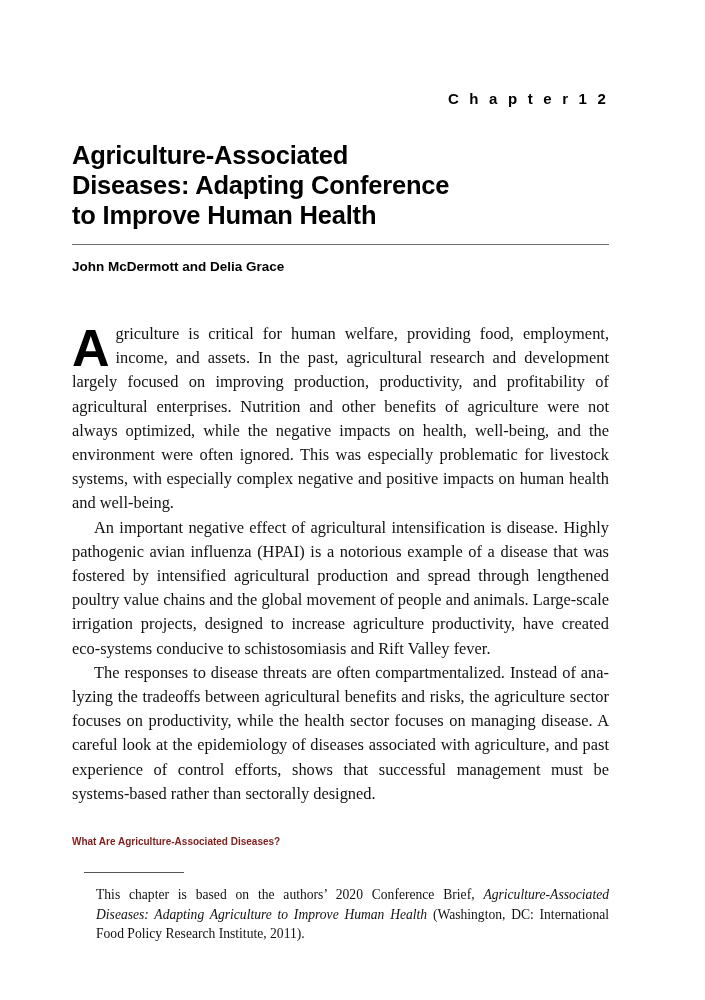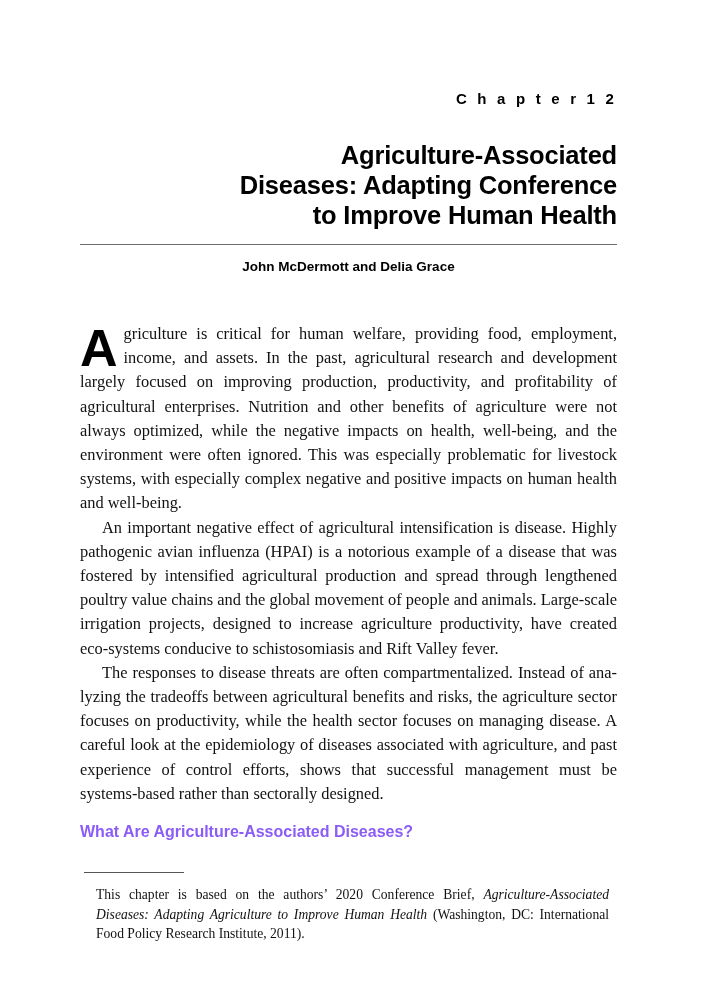--- a/index.html
+++ b/index.html
@@ -18,54 +18,54 @@
   .page {
     position: absolute;
     left: 0;
     top: 0;
     width: 705px;
     height: 1000px;
     background: #ffffff;
   }
   .content {
     position: absolute;
-    left: 80px;
+    left: 72px;
     top: 0;
     width: 537px;
   }
 
   
   .chapter-label {
     margin-top: 90px;
     text-align: right;
     font-family: "Liberation Sans", sans-serif;
     font-weight: bold;
     font-size: 15px;
     letter-spacing: 3.2px;
     color: #000;
   }
   .chapter-title {
     margin-top: 33px;
-    text-align: right;
+    text-align: left;
     font-family: "Liberation Sans", sans-serif;
     font-weight: bold;
     font-size: 25.5px;
     line-height: 30px;
     letter-spacing: -0.2px;
     color: #000;
   }
   .title-rule {
     margin-top: 14px;
     border-top: 1px solid #6e6e6e;
     width: 100%;
     height: 0;
   }
   .authors {
     margin-top: 14px;
-    text-align: center;
+    text-align: left;
     font-family: "Liberation Sans", sans-serif;
     font-weight: bold;
     font-size: 13.5px;
     color: #000;
   }
 
   
   .body-block {
     margin-top: 48px;
   }
@@ -89,25 +89,25 @@
     font-weight: bold;
     font-size: 52px;
     line-height: 44px;
     padding: 2px 6px 0 0;
     margin-top: 2px;
     color: #000;
   }
 
   
   h2.section-head {
-    margin: 17px 0 4px 0;
+    margin: 30px 0 4px 0;
     font-family: "Liberation Sans", sans-serif;
     font-weight: bold;
-    font-size: 16px;
-    color: #8b5cf6;
+    font-size: 10px;
+    color: #7f1d1d;
   }
 
   
   .footnote-wrap {
     position: absolute;
     left: 84px;
     top: 872px;
     width: 537px;
   }
   .footnote-rule {

